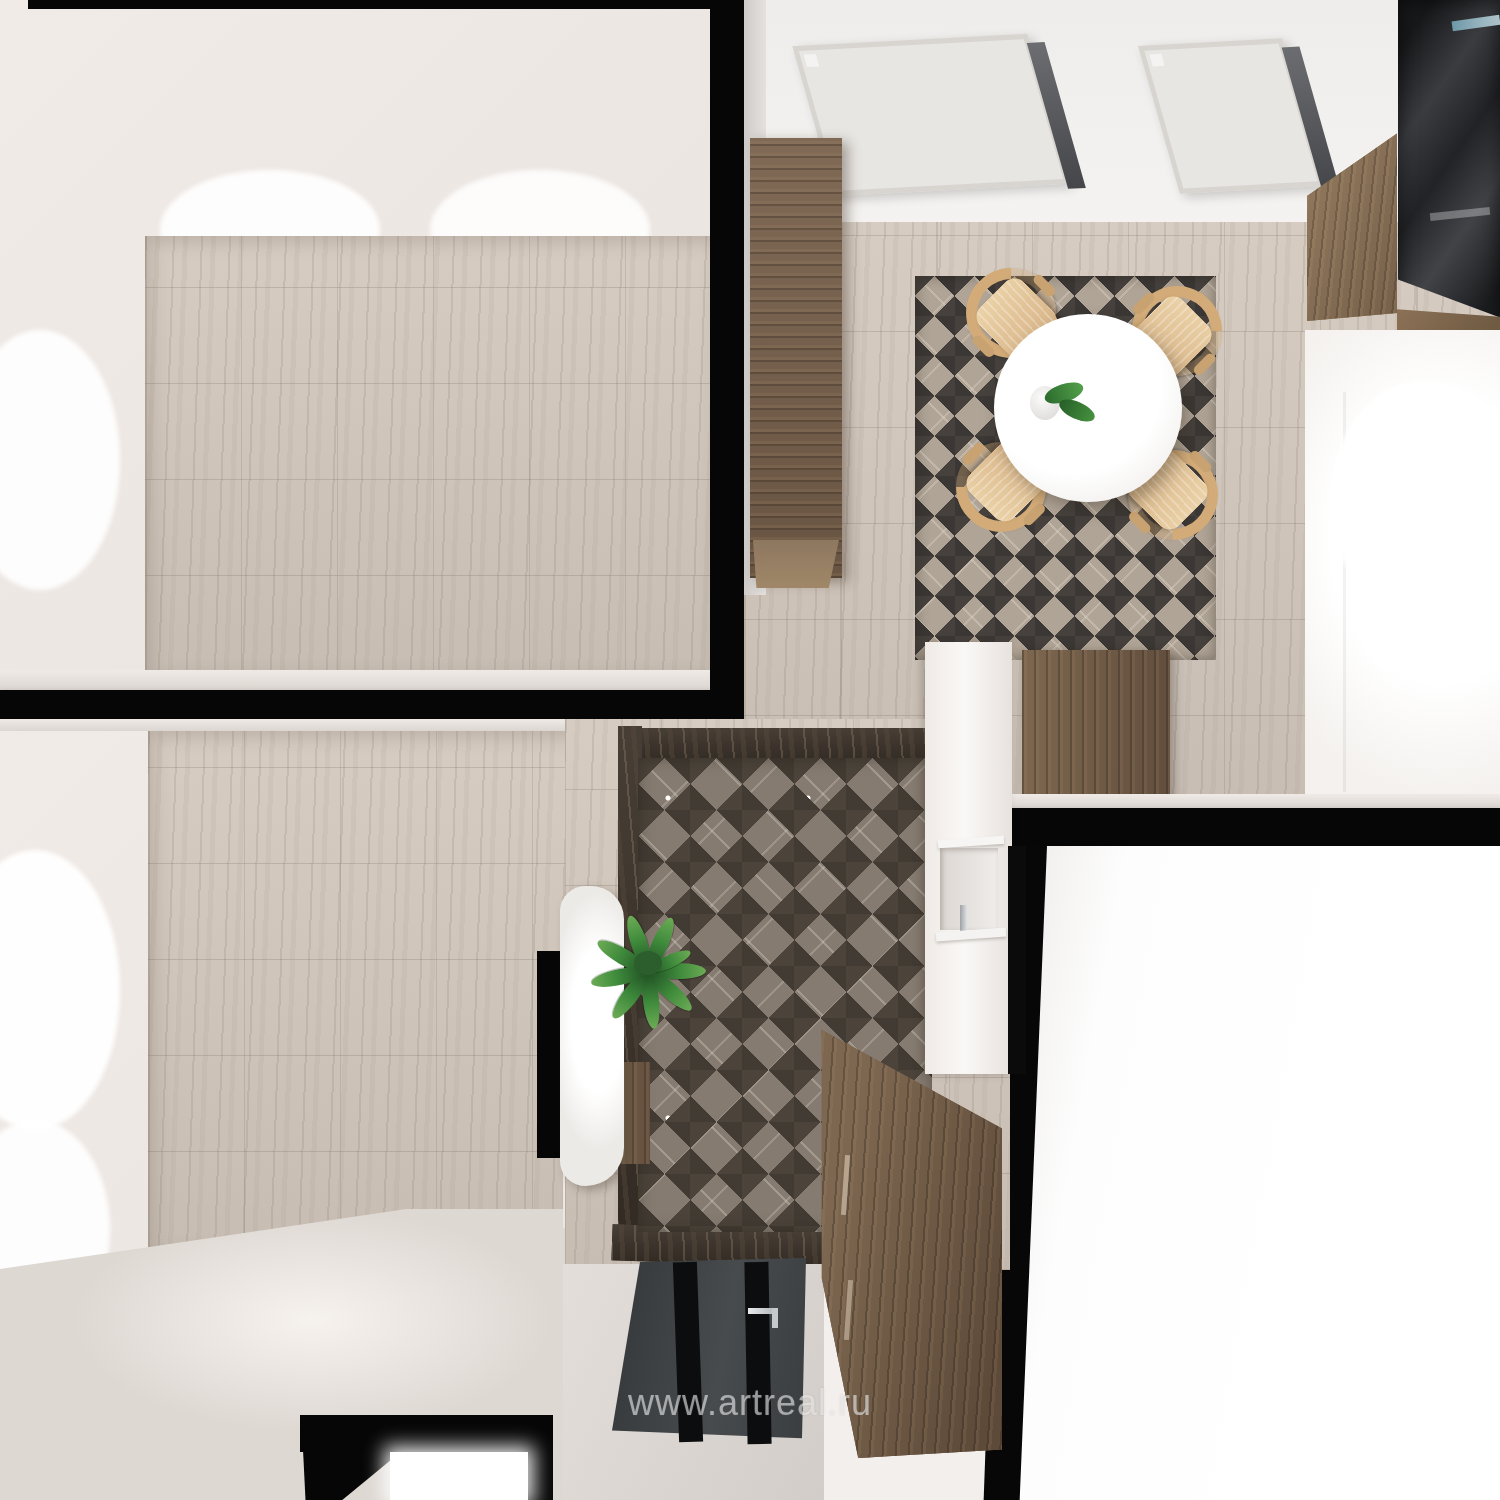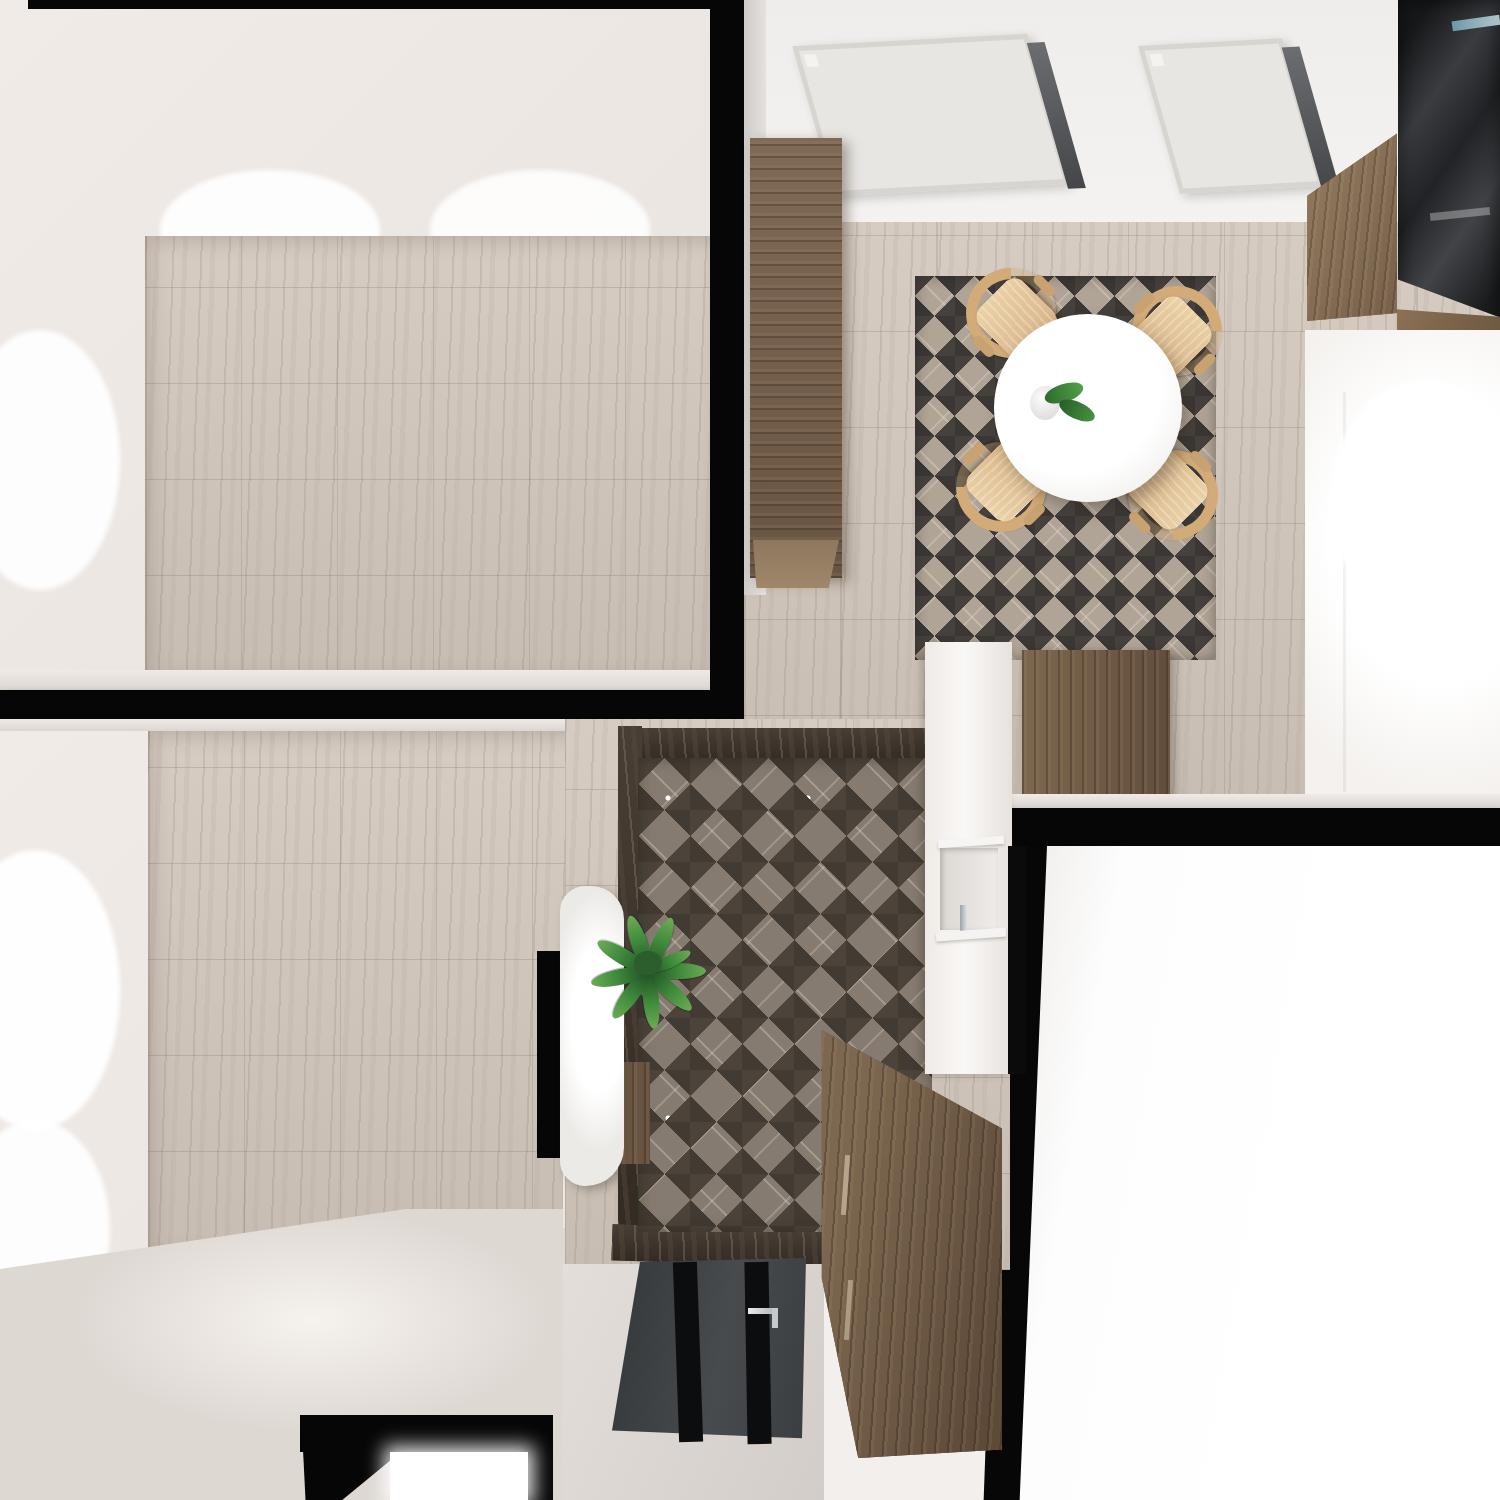--- a/index.html
+++ b/index.html
@@ -260,13 +260,14 @@
 
   <div style="left:820px;top:1030px;width:182px;height:428px;
        clip-path:polygon(1% 0,100% 23%,100% 98%,21% 100%,1% 58%);
        background-color:#6e5945;
        background-image:repeating-linear-gradient(94deg, rgba(45,33,24,.3) 0 2px, rgba(185,155,120,.12) 2px 5px, transparent 5px 13px),
          linear-gradient(105deg,#7d6750 20%,#5d4a39 90%);
        box-shadow:-6px 4px 12px rgba(40,30,22,.45);"></div>
   <div style="left:843px;top:1155px;width:5px;height:60px;background:rgba(240,225,205,.5);transform:rotate(4deg);"></div>
   <div style="left:846px;top:1280px;width:5px;height:60px;background:rgba(240,225,205,.45);transform:rotate(4deg);"></div>
 
+  <div class="watermark" style="left:750px;top:1382px;transform:translateX(-50%);">www.artreal.ru</div>
 </div>
 
 </body></html>

